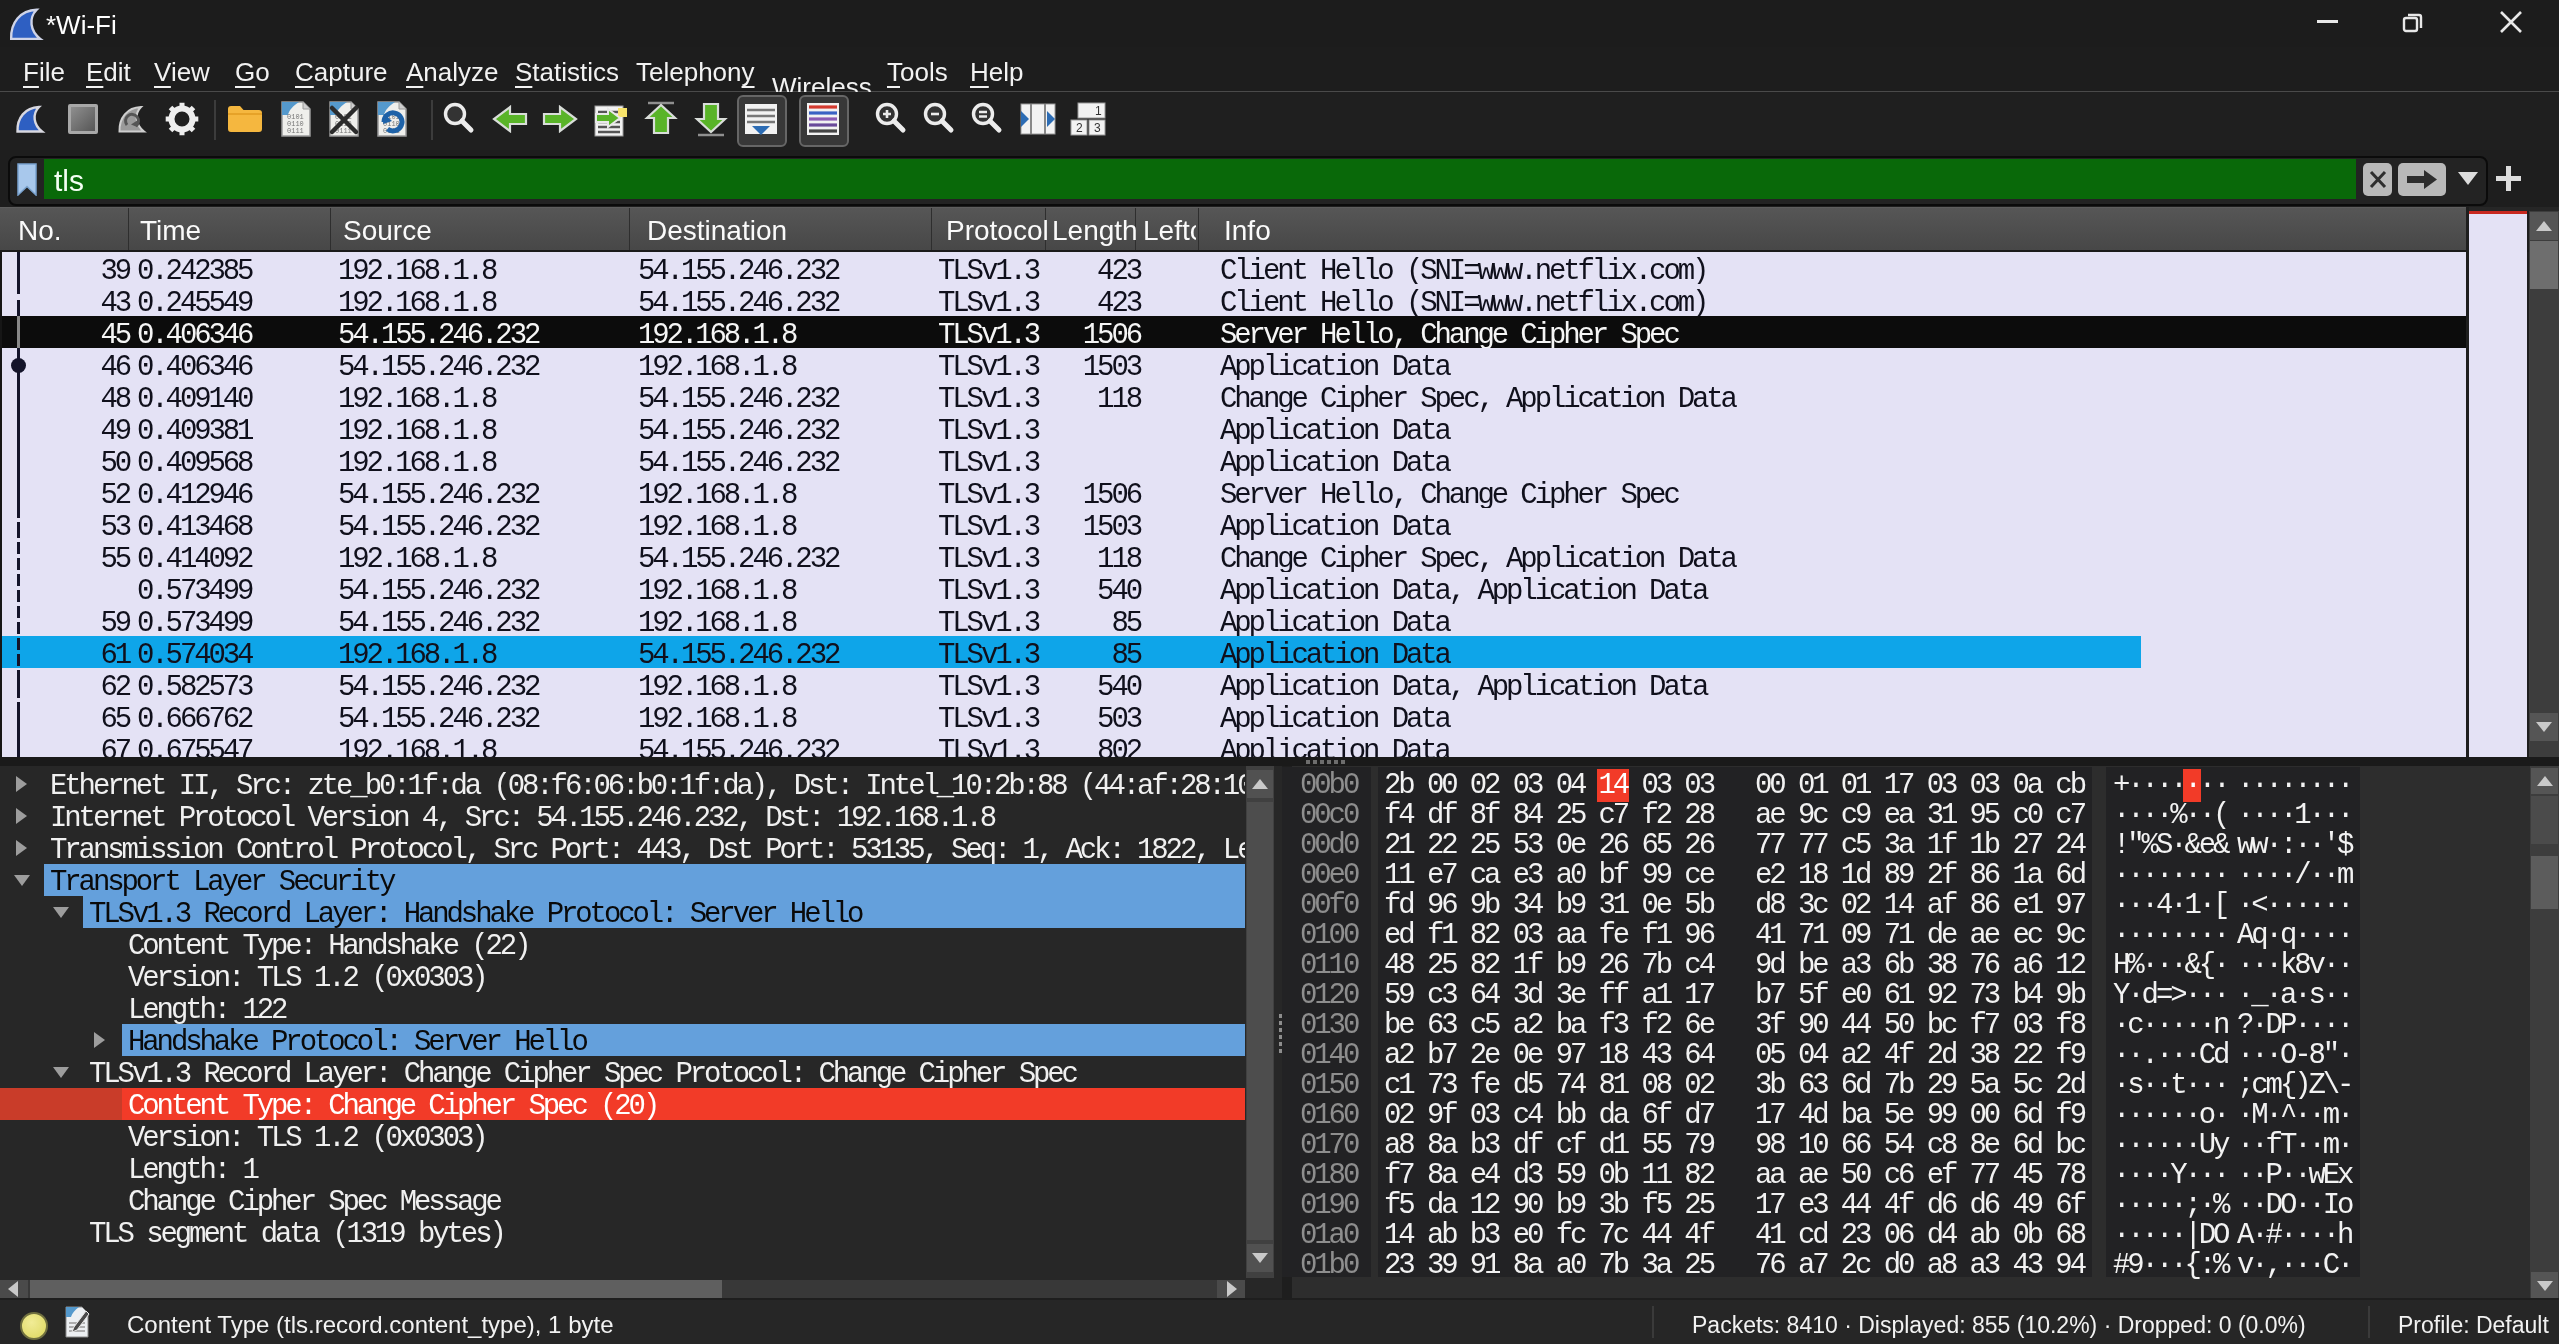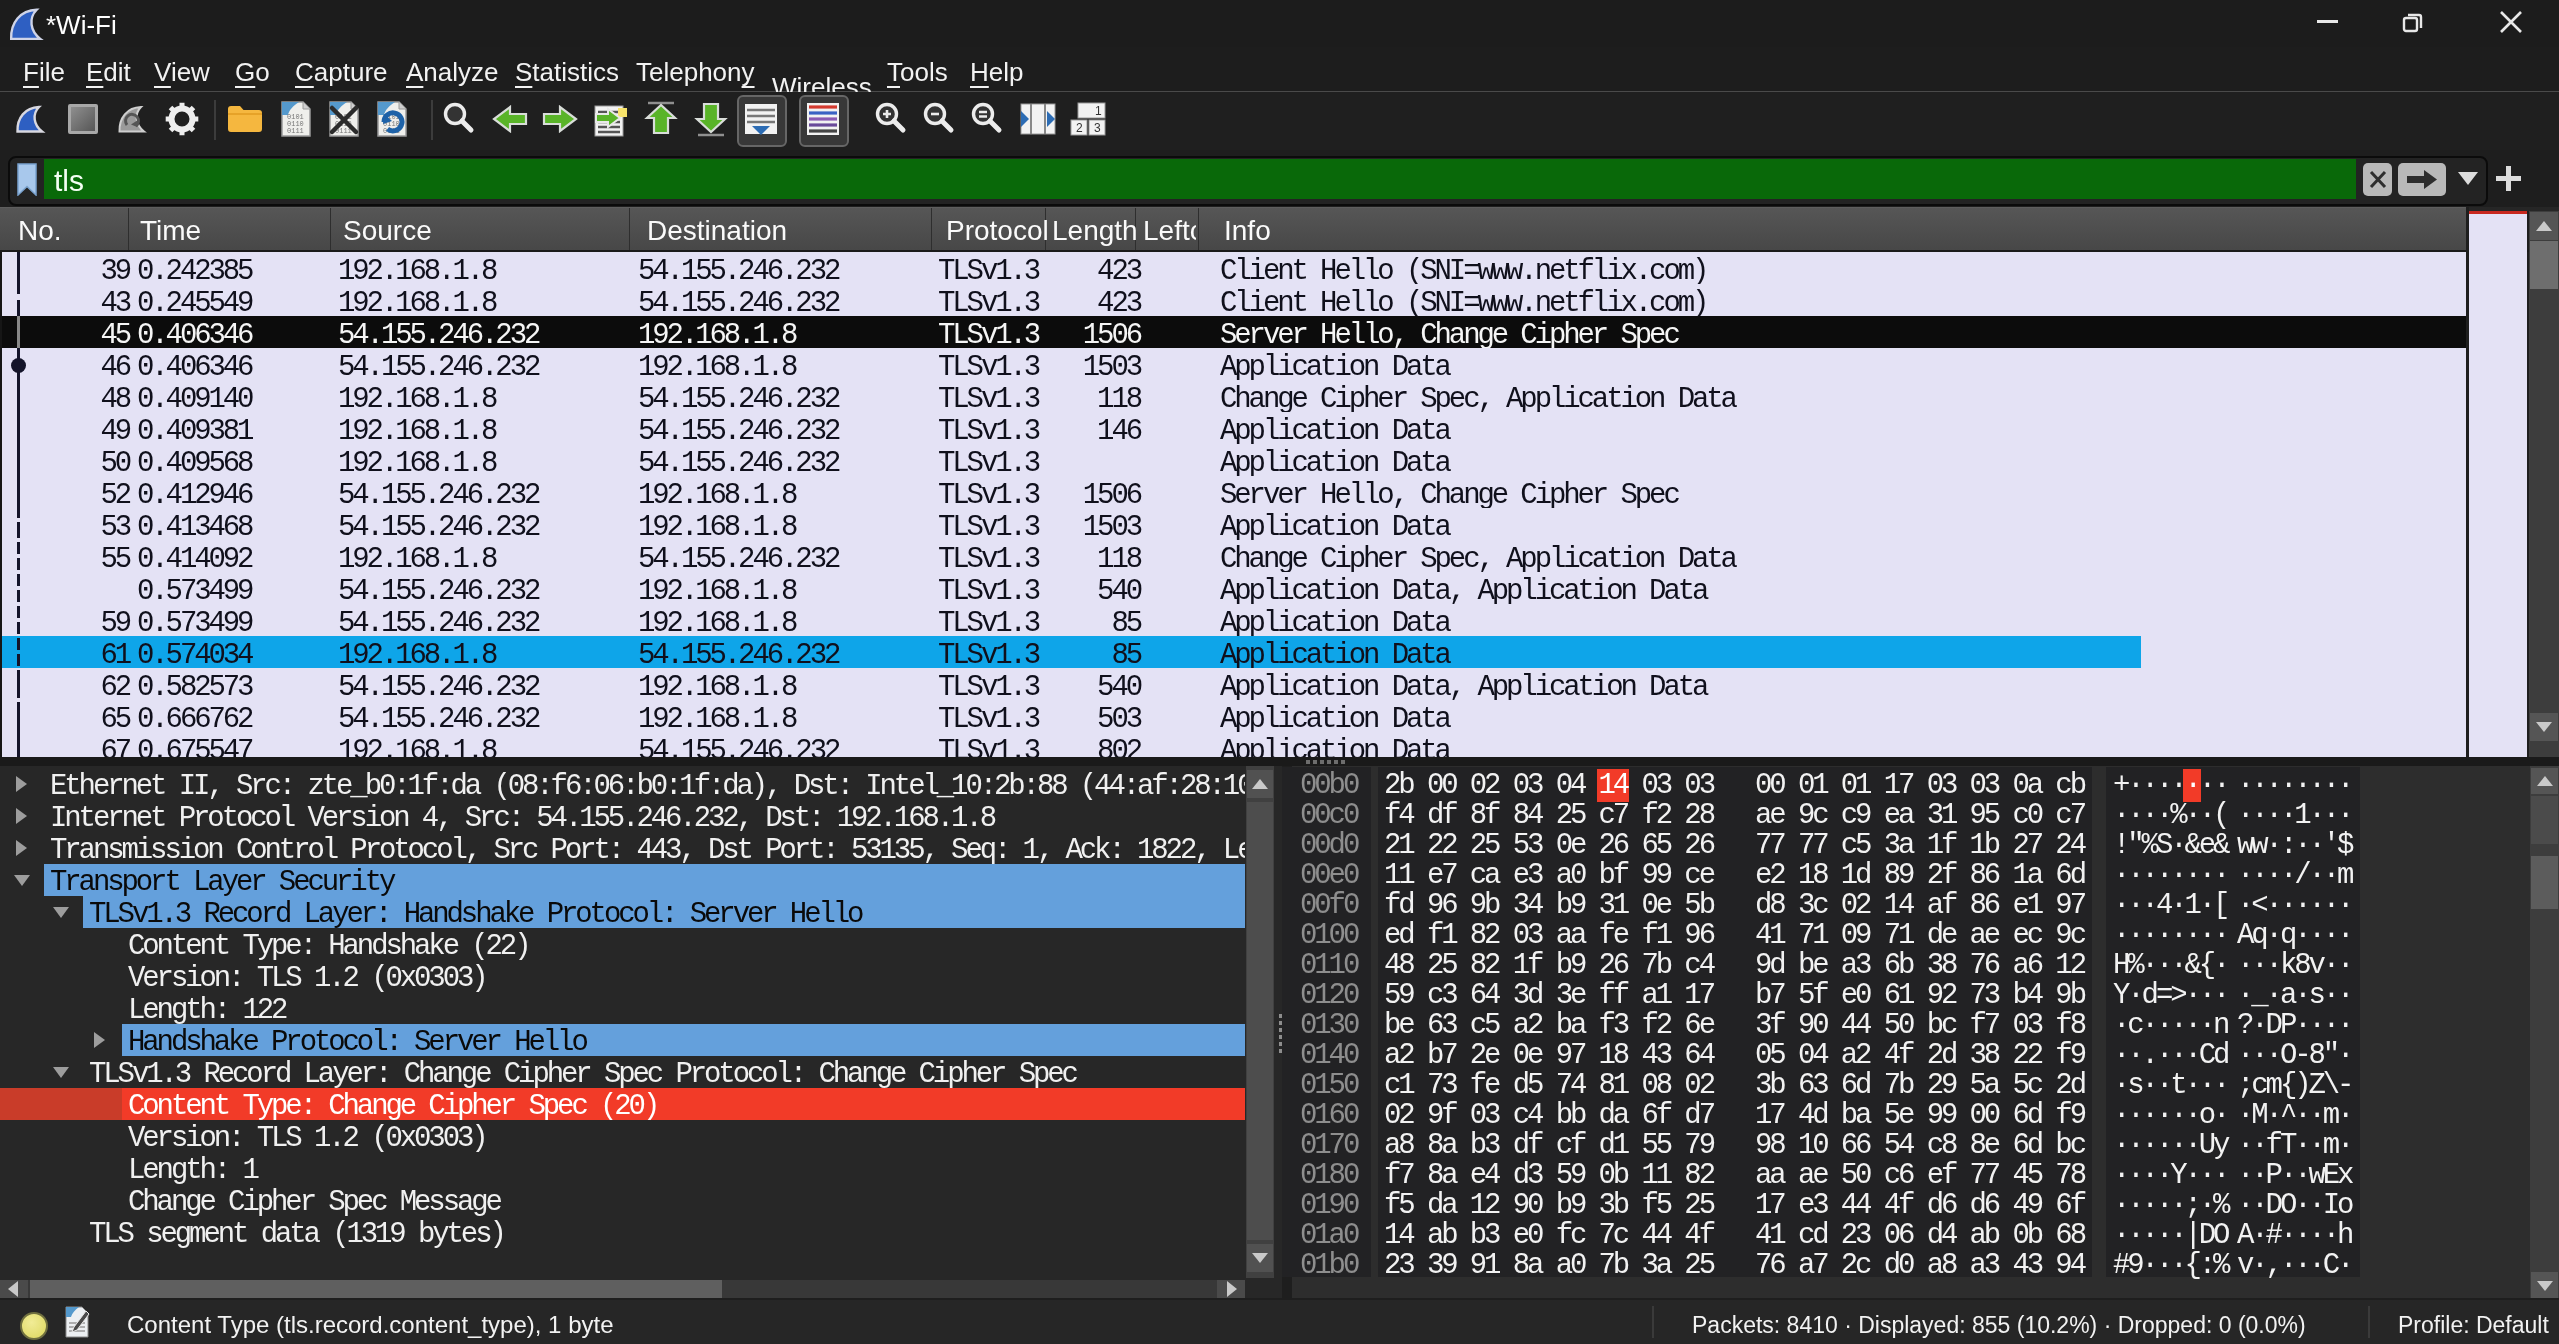--- a/index.html
+++ b/index.html
@@ -251,21 +251,20 @@
 <span class="abs mono" style="left:938px;top:4px;line-height:32px;color:#10101c;">TLSv1.3</span>
 <span class="abs mono" style="left:0;top:4px;width:1140px;text-align:right;line-height:32px;color:#10101c;">118</span>
 <span class="abs mono" style="left:1220px;top:4px;line-height:32px;color:#10101c;">Change Cipher Spec, Application Data</span>
 </div>
 <div class="abs" style="left:0;top:160px;width:2469px;height:32px;background:#e4e2f5;">
 <span class="abs mono" style="left:0;top:4px;width:129px;text-align:right;line-height:32px;color:#10101c;">49</span>
 <span class="abs mono" style="left:137px;top:4px;line-height:32px;color:#10101c;">0.409381</span>
 <span class="abs mono" style="left:338px;top:4px;line-height:32px;color:#10101c;">192.168.1.8</span>
 <span class="abs mono" style="left:638px;top:4px;line-height:32px;color:#10101c;">54.155.246.232</span>
 <span class="abs mono" style="left:938px;top:4px;line-height:32px;color:#10101c;">TLSv1.3</span>
-<span class="abs mono" style="left:0;top:4px;width:1140px;text-align:right;line-height:32px;color:#10101c;">146</span>
 <span class="abs mono" style="left:1220px;top:4px;line-height:32px;color:#10101c;">Application Data</span>
 </div>
 <div class="abs" style="left:0;top:192px;width:2469px;height:32px;background:#e4e2f5;">
 <span class="abs mono" style="left:0;top:4px;width:129px;text-align:right;line-height:32px;color:#10101c;">50</span>
 <span class="abs mono" style="left:137px;top:4px;line-height:32px;color:#10101c;">0.409568</span>
 <span class="abs mono" style="left:338px;top:4px;line-height:32px;color:#10101c;">192.168.1.8</span>
 <span class="abs mono" style="left:638px;top:4px;line-height:32px;color:#10101c;">54.155.246.232</span>
 <span class="abs mono" style="left:938px;top:4px;line-height:32px;color:#10101c;">TLSv1.3</span>
 <span class="abs mono" style="left:1220px;top:4px;line-height:32px;color:#10101c;">Application Data</span>
 </div>

